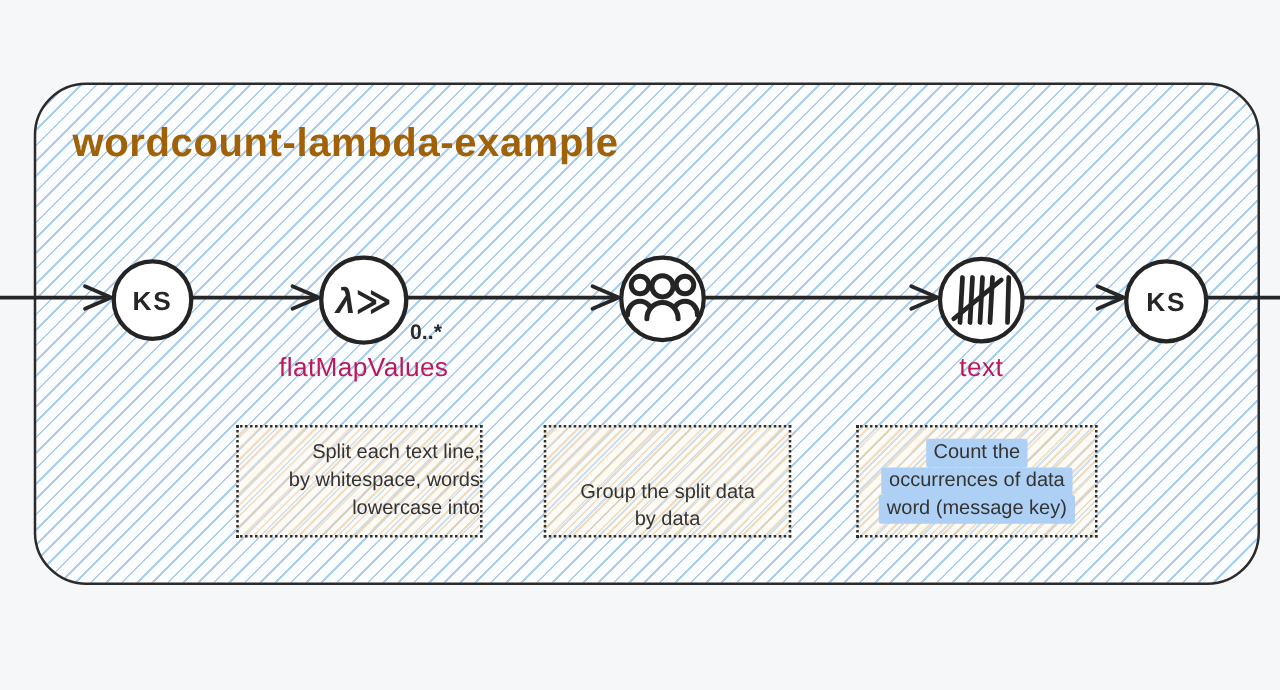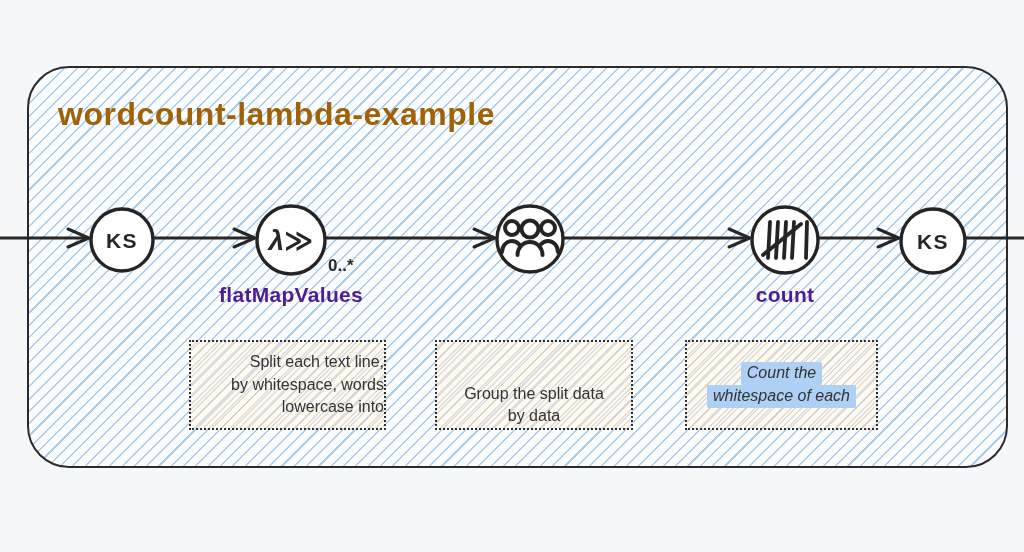--- a/index.html
+++ b/index.html
@@ -21,39 +21,39 @@
         #abcdee 7.2px, #abcdee 8.7px),
       #fcfdff;
   }
   .title{
     position:absolute;left:58px;top:96px;
     font-size:32px;font-weight:600;color:#a16207;letter-spacing:.5px;
   }
   svg.flow{position:absolute;left:0;top:0;width:1024px;height:552px;}
   .node-label{
     position:absolute;top:283px;width:220px;text-align:center;
-    font-size:21px;color:#4c1d95;font-weight:700;letter-spacing:.3px;
+    font-size:21px;color:#be185d;font-weight:400;letter-spacing:.3px;
   }
   .cardinality{
     position:absolute;left:328px;top:256px;
     font-size:17px;color:#2a2a2a;font-weight:600;
   }
   .note{
     position:absolute;top:340px;height:90px;box-sizing:border-box;
     border:2px dotted #2f2f2f;
     display:flex;flex-direction:column;justify-content:center;align-items:center;
     font-size:16px;line-height:1.42;color:#333;text-align:center;
     background:
       repeating-linear-gradient(135deg,
         rgba(227,192,137,0) 0px, rgba(227,192,137,0) 5px,
         rgba(227,192,137,.55) 5px, rgba(227,192,137,.55) 6.4px),
       rgba(255,249,238,.45);
   }
   .note span{display:block;}
-  .note.hl span{background:#aed0f4;padding:0 6px;border-radius:2px;font-style:italic;}
+  .note.hl span{background:#aed0f4;padding:0 6px;border-radius:2px;}
   .n1{left:189px;width:197px;align-items:flex-end;}
   .n2{left:435px;width:198px;justify-content:flex-end;}
   .n3{left:685px;width:193px;}
   text{fill:#262626;}
   .hand{font-family:"Liberation Sans","DejaVu Sans",sans-serif;}
 </style>
 </head>
 <body>
 
 <div class="stage">
@@ -103,30 +103,31 @@
       <line x1="770" y1="222" x2="768" y2="258"></line>
       <line x1="778" y1="222" x2="776" y2="258"></line>
       <line x1="786" y1="222" x2="784" y2="258"></line>
       <line x1="794" y1="222" x2="792" y2="258"></line>
       <line x1="763" y1="255" x2="801" y2="224"></line>
       <line x1="807" y1="222" x2="806" y2="258"></line>
     </g>
   </svg>
 
   <div class="node-label" style="left:181px;">flatMapValues</div>
-  <div class="node-label" style="left:675px;">count</div>
+  <div class="node-label" style="left:675px;">text</div>
   <div class="cardinality">0..*</div>
 
   <div class="note n1">
     <span>Split each text line,</span>
     <span>by whitespace, words</span>
     <span>lowercase into</span>
   </div>
   <div class="note n2">
     <span>Group the split data</span>
     <span>by data</span>
   </div>
   <div class="note n3 hl">
     <span>Count the</span>
-    <span>whitespace of each</span>
+    <span>occurrences of data</span>
+    <span>word (message key)</span>
   </div>
 
 </div>
 
 </body></html>

